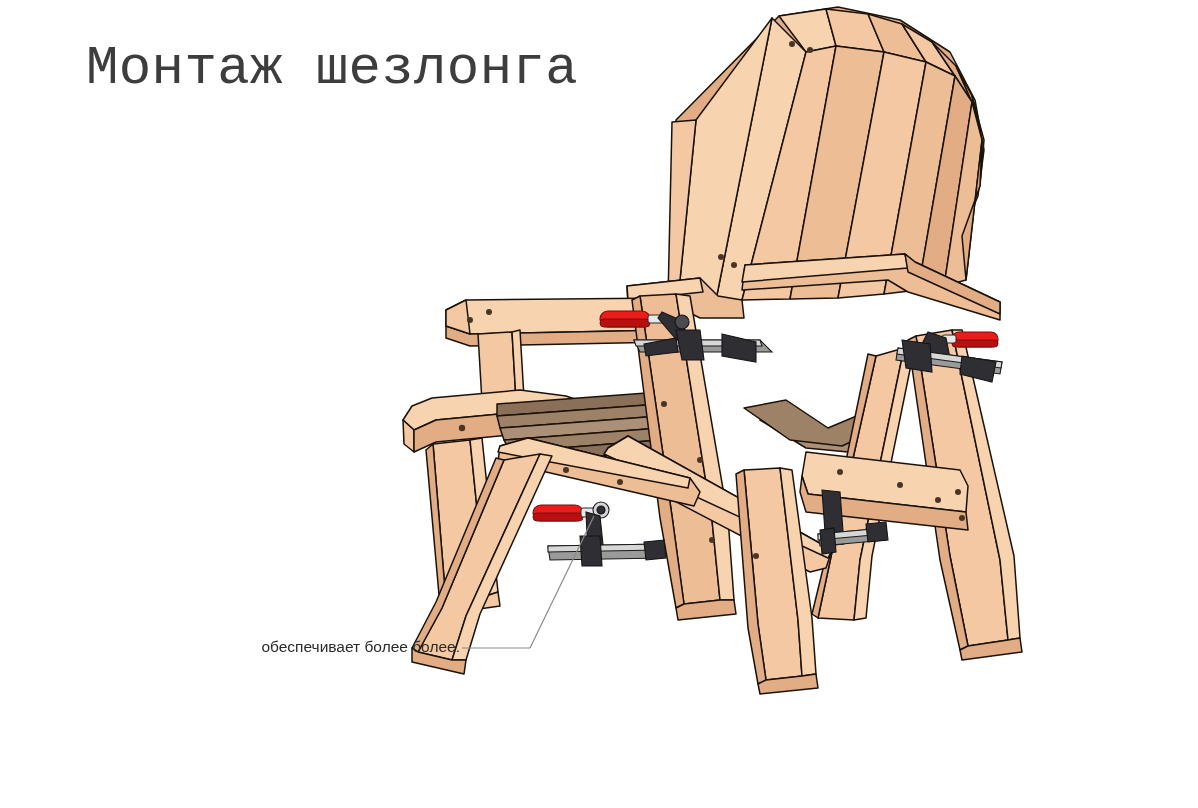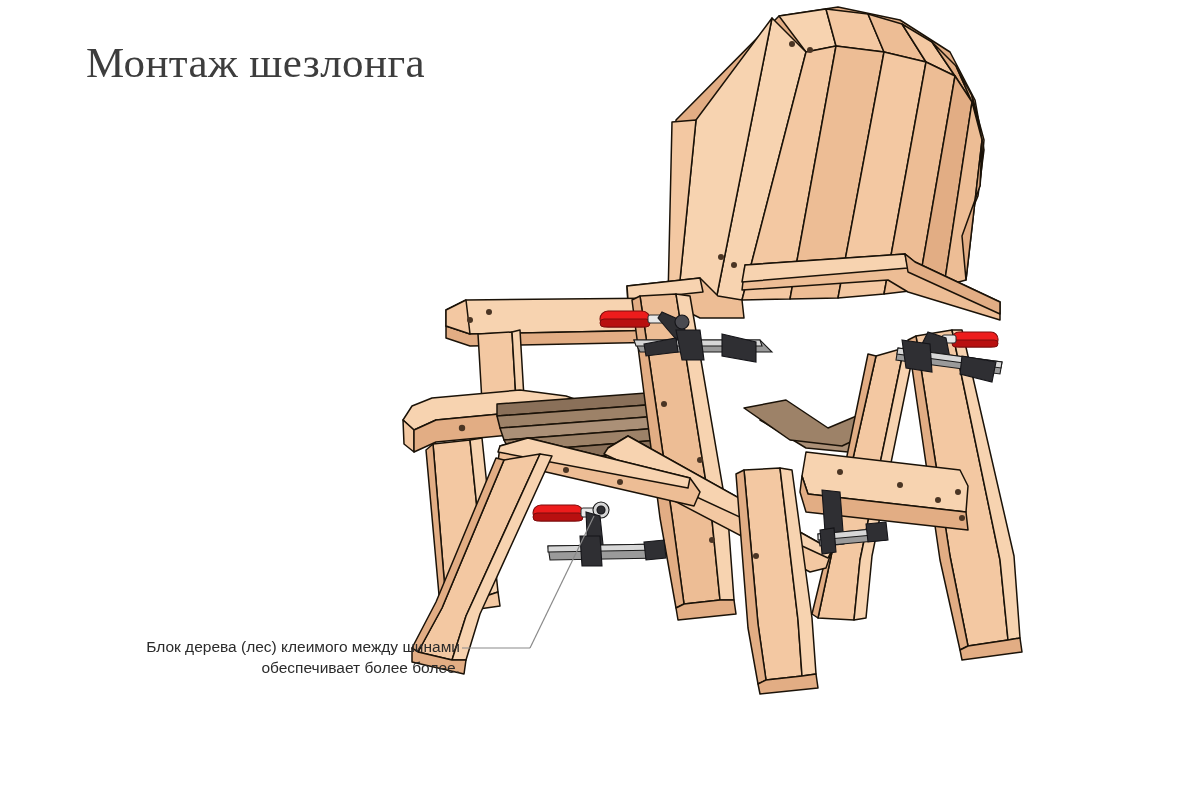--- a/index.html
+++ b/index.html
@@ -1,21 +1,21 @@
 <!DOCTYPE html>
 <html><head>
 <meta charset="utf-8">
 <style>
   html,body{margin:0;padding:0;background:#ffffff;}
   body{width:1198px;height:808px;overflow:hidden;font-family:"Liberation Sans",sans-serif;}
   #stage{position:relative;width:1198px;height:808px;background:#ffffff;}
   #title{
     position:absolute;left:86px;top:38px;
-    font-family:Liberation Serif, serif;
-    font-size:43px;font-weight:400;color:#3d3d3d;
+    font-family:Liberation Mono, monospace;
+    font-size:54px;font-weight:400;color:#3d3d3d;
     letter-spacing:.4px;white-space:nowrap;
   }
   #caption{
     position:absolute;left:70px;top:636px;width:390px;
     font-family:"Liberation Sans",sans-serif;
     font-size:15.5px;line-height:21px;color:#2b2b2b;
     text-align:right;
   }
   #caption .l1{display:block;}
   #caption .l2{display:block;}
@@ -221,17 +221,16 @@
 
     <g>
       <path d="M462,648 L530,648" stroke="#8a8a8a" stroke-width="1.2" fill="none"></path>
       <path d="M530,648 L594,516" stroke="#8a8a8a" stroke-width="1.2" fill="none"></path>
     </g>
   </svg>
 
   <div id="title">Монтаж шезлонга</div>
 
   <div id="caption">
-    <span class="l1">Блок дерева (лес) клеимого между шинами</span>
     <span class="l2">обеспечивает более более.</span>
   </div>
 
 </div>
 
 </body></html>

